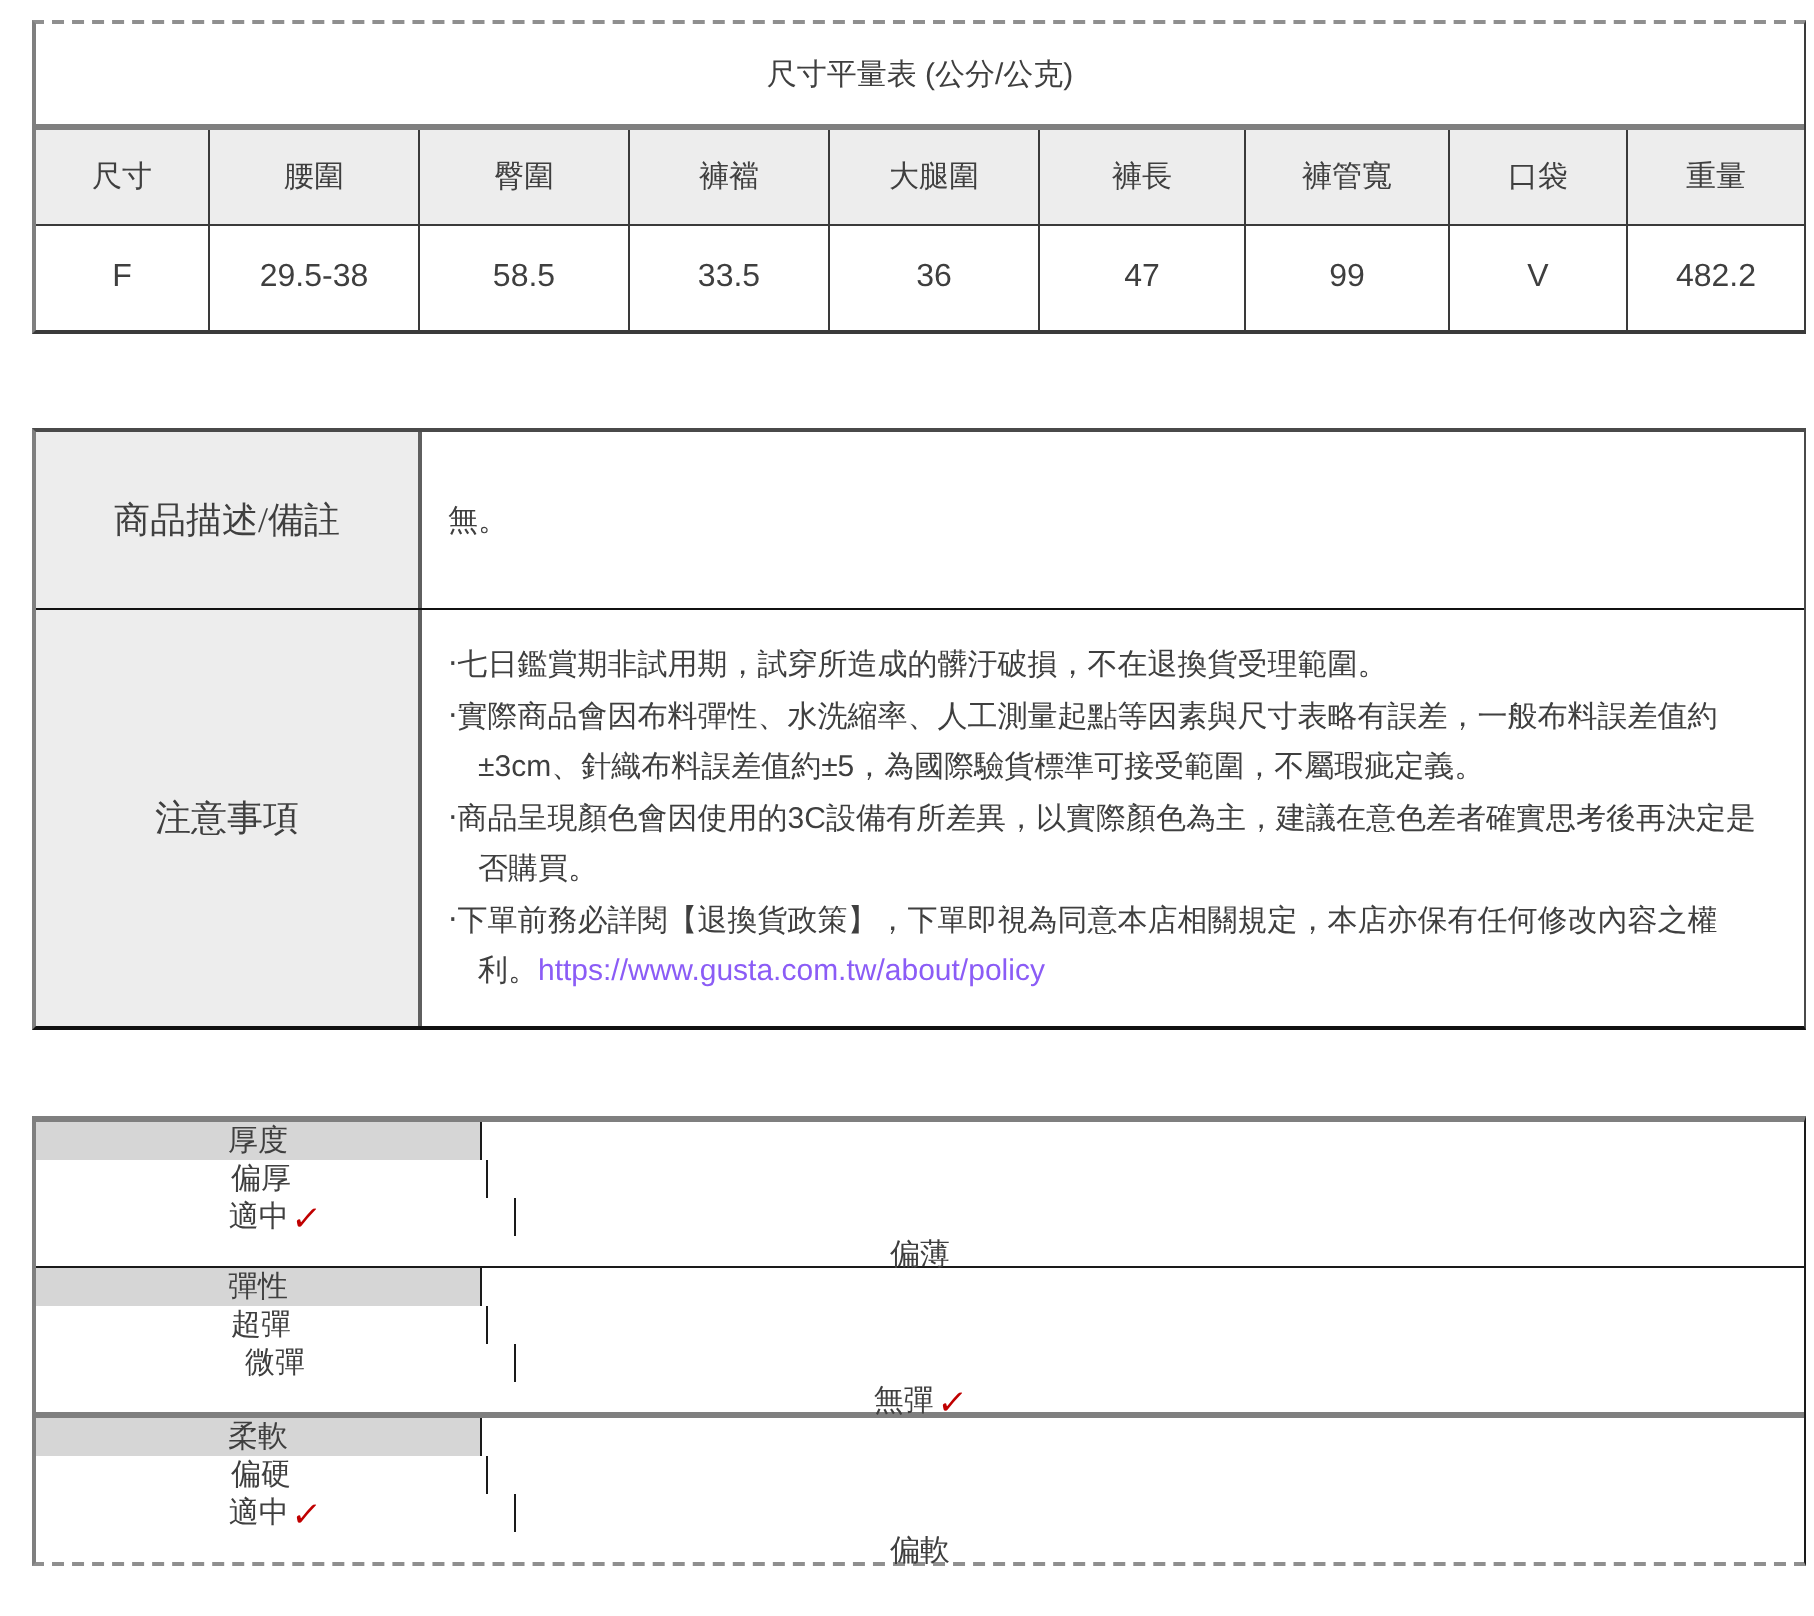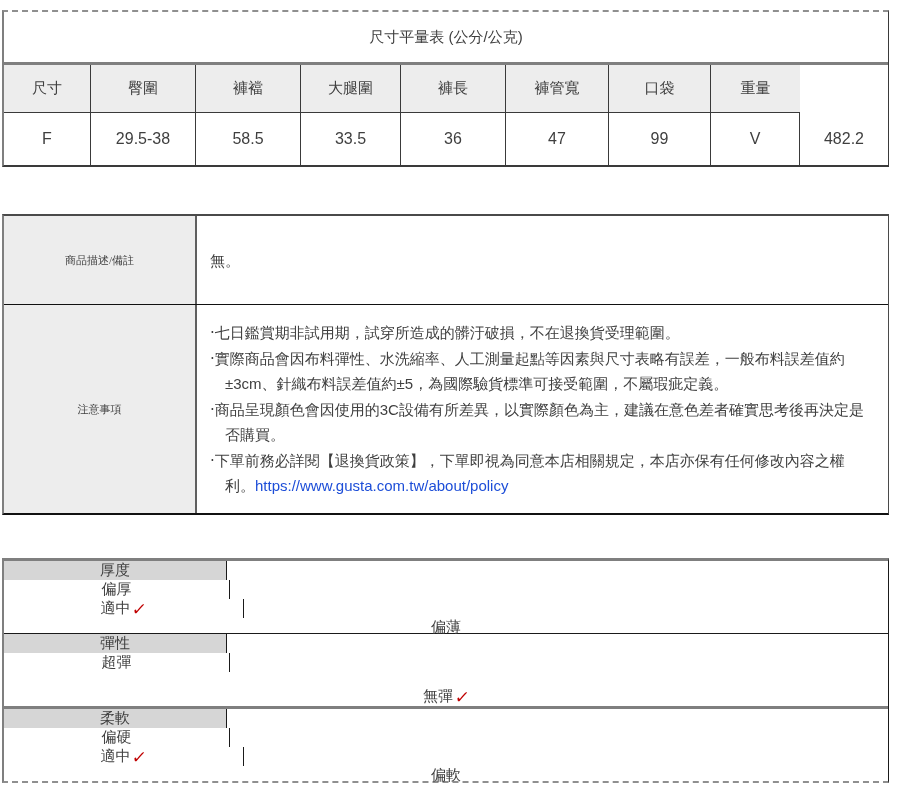--- a/index.html
+++ b/index.html
@@ -1,21 +1,21 @@
 <!DOCTYPE html>
 <html><head>
 <meta charset="utf-8">
 <style>
   html,body{margin:0;padding:0;}
   body{
     width:907px;height:808px;background:#ffffff;position:relative;
     font-family:"Liberation Sans","DejaVu Sans",sans-serif;
     color:#3f3f3f;-webkit-font-smoothing:antialiased;
   }
-  .page{position:absolute;left:2px;top:10px;width:887px;}
+  .page{position:absolute;left:16px;top:10px;width:887px;}
   .cellbox{box-sizing:border-box;display:flex;align-items:center;justify-content:center;}
 
   
   .t1{
     box-sizing:border-box;width:887px;
     border-top:2px dashed #8f8f8f;
     border-left:2px solid #7f7f7f;
     border-right:1px solid #3a3a3a;
     border-bottom:2px solid #3a3a3a;
     background:#fff;
@@ -45,31 +45,31 @@
     border-bottom:2px solid #111;
     background:#fff;
   }
   .irow{display:flex;}
   .irow0{height:88px;border-bottom:1px solid #111;}
   .irow1{height:208px;}
   .ilabel{
     box-sizing:border-box;width:193px;background:#ededed;
     border-right:2px solid #5f5f5f;
     display:flex;align-items:center;justify-content:center;
-    font-size:11px;flex-shrink:0;font-family:Liberation Serif, serif;
+    font-size:18px;flex-shrink:0;font-family:Liberation Serif, serif;
   }
   .icontent{
     box-sizing:border-box;flex:1;padding:9px 16px 8px 13px;
     display:flex;flex-direction:column;justify-content:center;
   }
   .note{
     font-size:15px;line-height:25.5px;color:#3f3f3f;
     padding-left:15px;text-indent:-15px;
   }
-  .note .url{color:#1d4ed8;}
+  .note .url{color:#8b5cf6;}
 
   
   .t3{
     box-sizing:border-box;width:887px;margin-top:43px;
     border-top:3px solid #7f7f7f;
     border-left:2px solid #7f7f7f;
     border-right:1px solid #1a1a1a;
     border-bottom:2px dashed #8f8f8f;
     background:#fff;
   }
@@ -95,20 +95,21 @@
 </style>
 </head>
 <body>
 
 <div class="page">
 
   <div class="t1">
     <div class="t1-title">尺寸平量表 (公分/公克)</div>
     <div class="grid9">
         <div class="cellbox hcell">尺寸</div>
+        <div class="cellbox hcell">腰圍</div>
         <div class="cellbox hcell">臀圍</div>
         <div class="cellbox hcell">褲襠</div>
         <div class="cellbox hcell">大腿圍</div>
         <div class="cellbox hcell">褲長</div>
         <div class="cellbox hcell">褲管寬</div>
         <div class="cellbox hcell">口袋</div>
         <div class="cellbox hcell">重量</div>
       </div>
     <div class="grid9">
         <div class="cellbox dcell">F</div>
@@ -153,20 +154,23 @@
         </div>
         <div class="aopt w3">
           <span>偏薄</span>
         </div>
       </div>
       <div class="arow arow1">
         <div class="alabel">彈性</div>
         <div class="aopt w1">
           <span>超彈</span>
         </div>
+        <div class="aopt w2">
+          <span>微彈</span>
+        </div>
         <div class="aopt w3">
           <span>無彈</span>
           <span class="check">✓</span>
         </div>
       </div>
       <div class="arow arow2">
         <div class="alabel">柔軟</div>
         <div class="aopt w1">
           <span>偏硬</span>
         </div>

